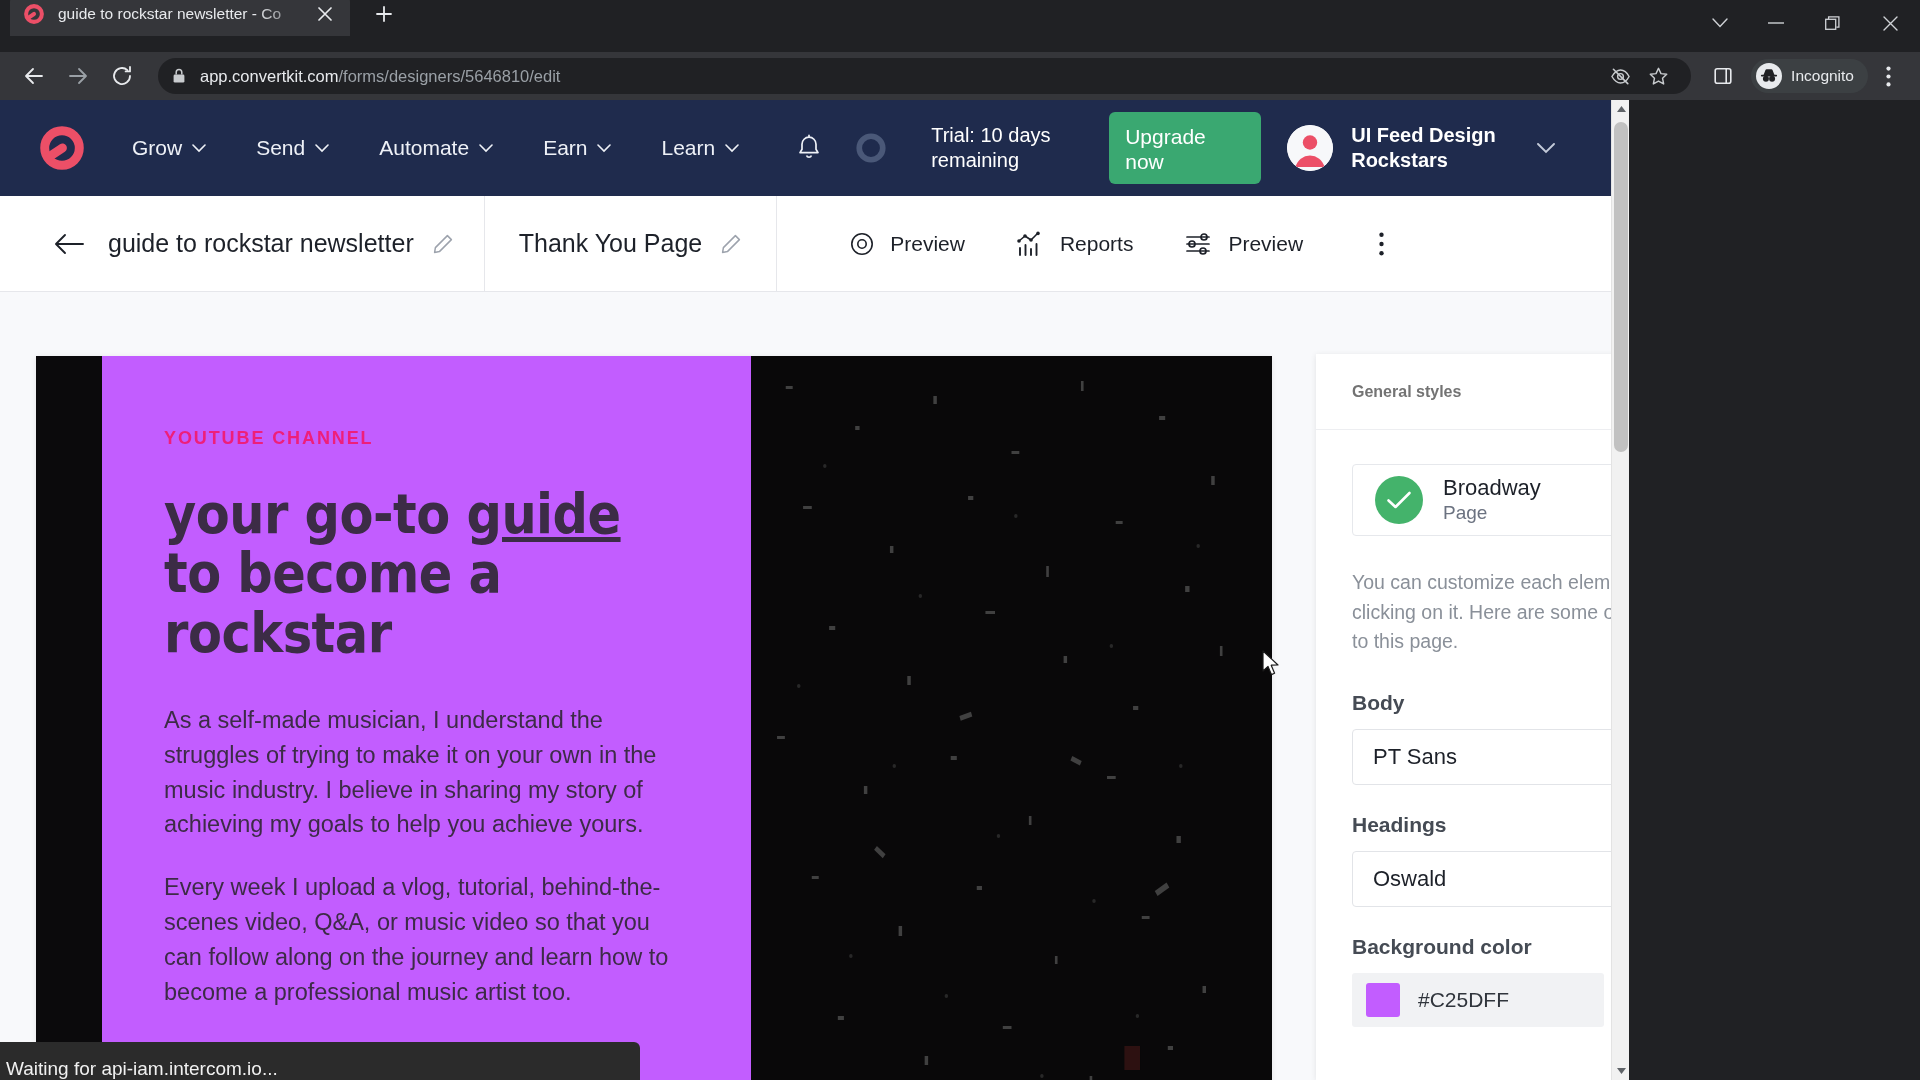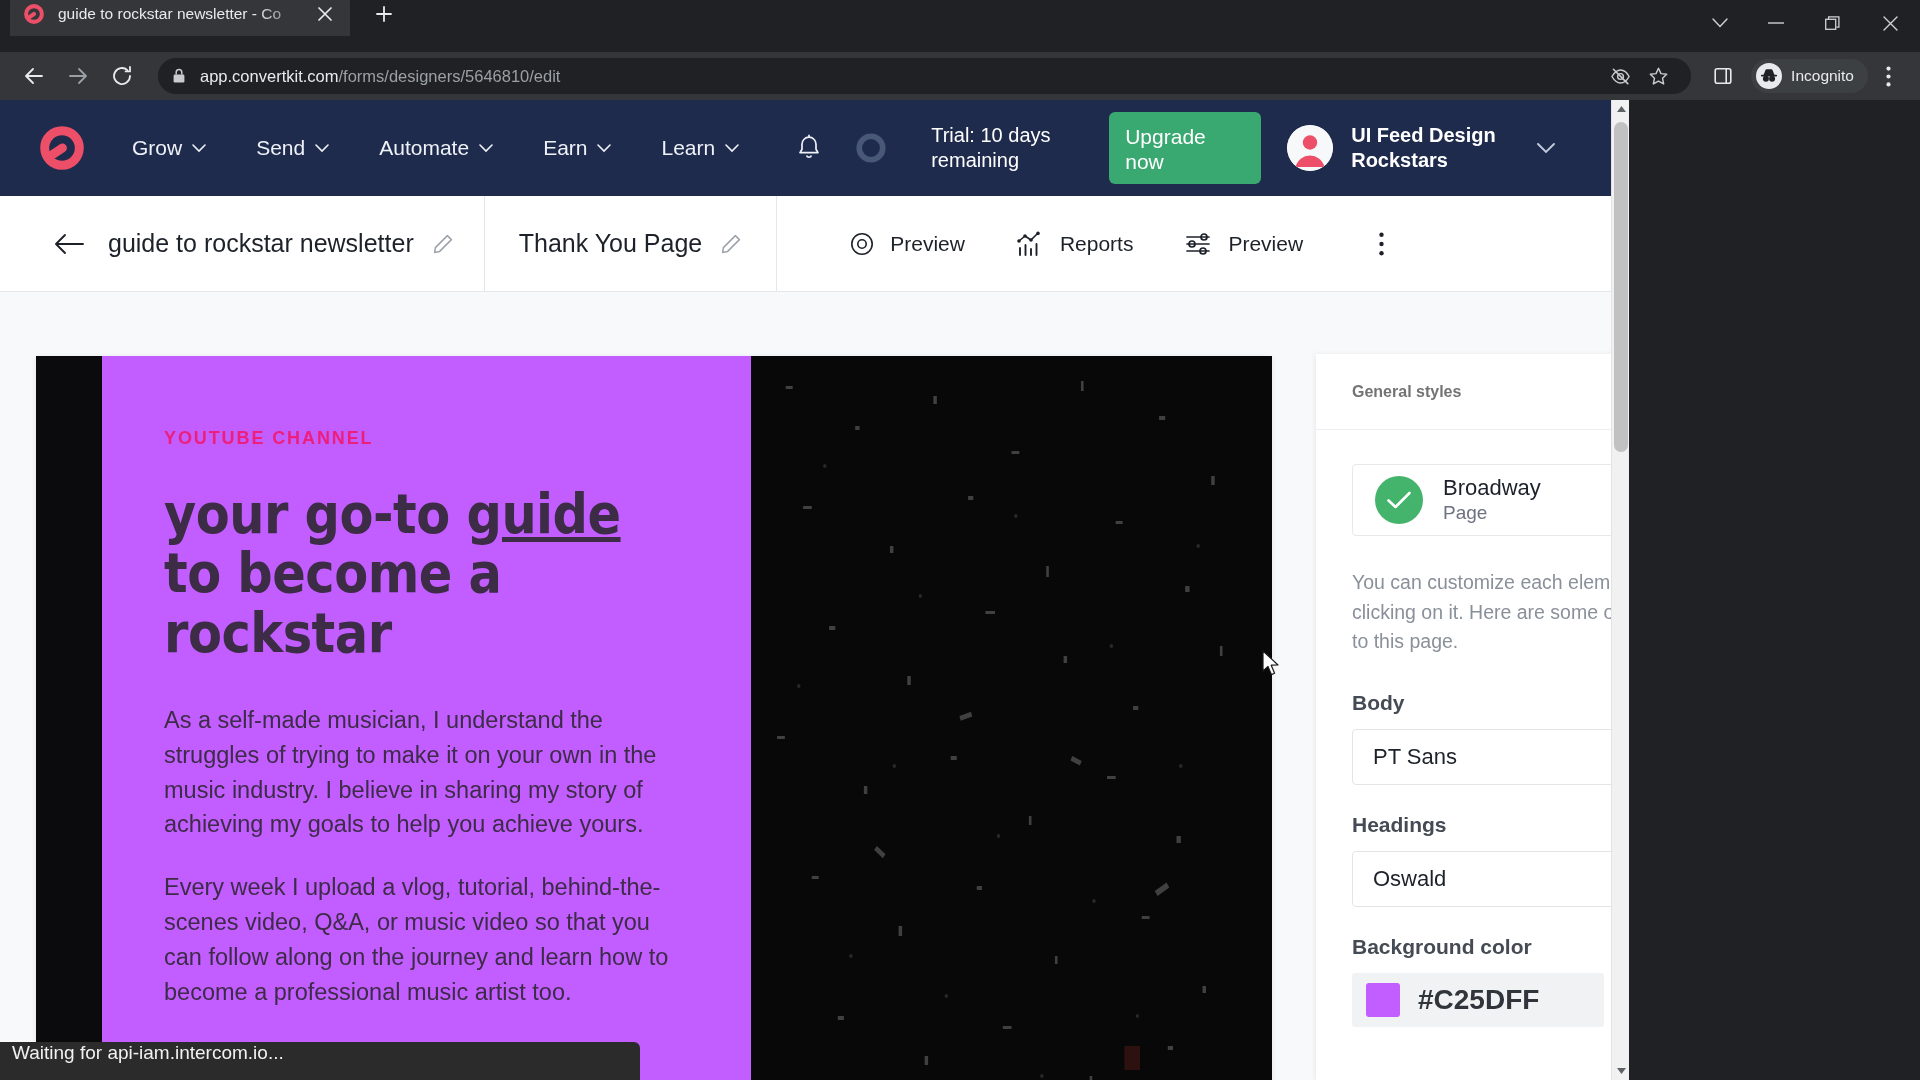--- a/index.html
+++ b/index.html
@@ -317,21 +317,21 @@
   .color-box {
     height: 54px; max-width: 252px;
     background: #f1f2f4; border-radius: 3px;
     display: flex; align-items: center;
     padding: 0 14px;
   }
   .swatch {
     width: 34px; height: 34px; border-radius: 3px;
     flex: 0 0 34px; margin-right: 18px;
   }
-  .color-val { font-size: 28px; color: #30353c; font-weight: bold; }
+  .color-val { font-size: 21px; color: #30353c; }
 
   .sp-scrollbar {
     position: absolute;
     right: 6px; top: 88px;
     width: 14px; height: 638px;
   }
   .sp-track { position:absolute; inset:0; background:#f4f5f7; }
   .sp-arrow { position: absolute; left:0; width:14px; height:14px; display:flex; align-items:center; justify-content:center; color:#7b7f86; font-size:10px;}
   .sp-arrow.up { top: 0; }
   .sp-thumb {
@@ -354,22 +354,22 @@
     position:absolute; left:2px; top:22px; width:14px; height:330px;
     background:#c1c1c1; border-radius:7px;
   }
 
   
   .status-bubble {
     position: absolute; left: 0; bottom: 0;
     height: 38px; min-width: 640px;
     background: #2b2b2b;
     border-radius: 0 6px 0 0;
-    display: flex; align-items: flex-start;
-    padding: 0 12px;
+    display: flex; align-items: flex-end;
+    padding: 0 6px;
     z-index: 40;
   }
   .status-text { color: #f1f1f1; font-size: 19px; white-space: nowrap; }
 
   
   .cursor { position: absolute; left: 1262px; top: 358px; z-index: 60; }
 </style>
 </head>
 <body>
 

